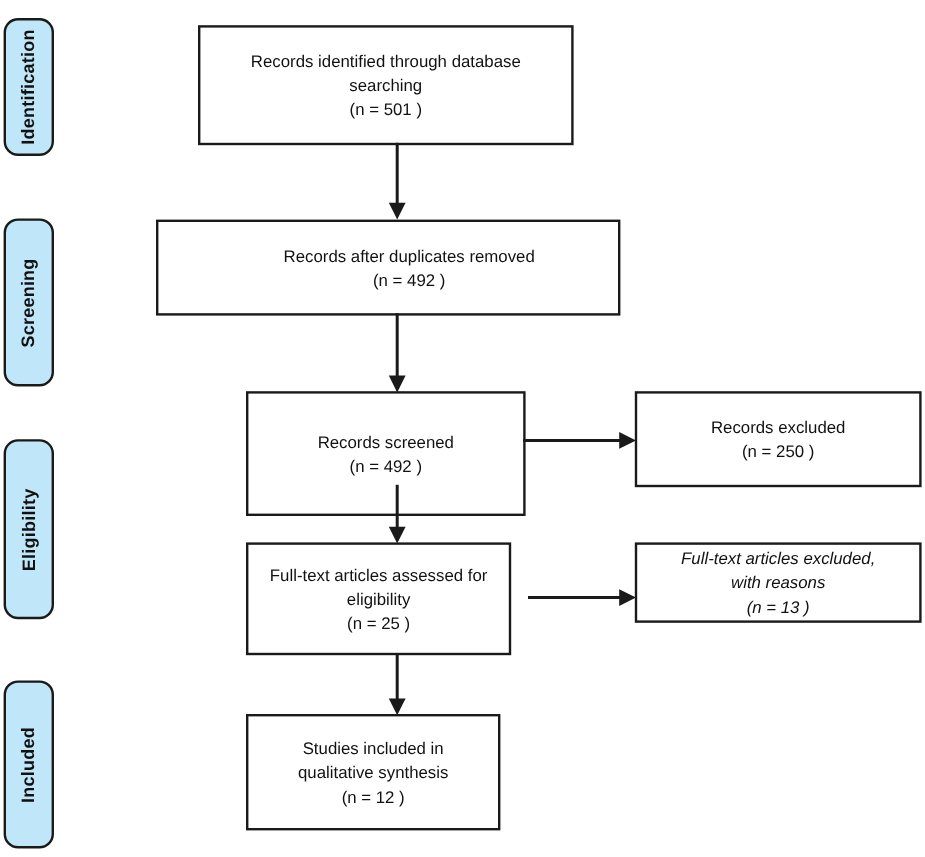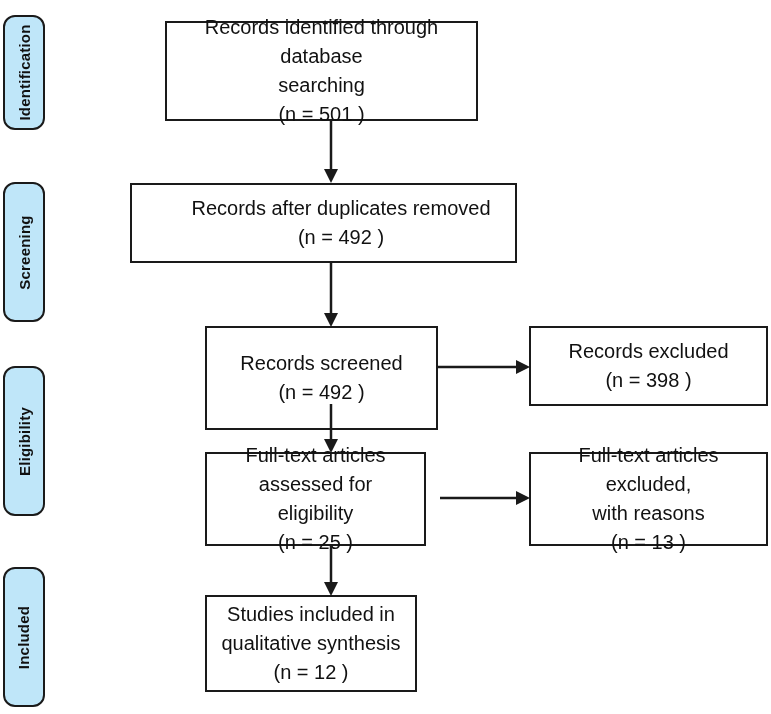--- a/index.html
+++ b/index.html
@@ -41,21 +41,21 @@
     position: absolute;
     box-sizing: border-box;
     background: #ffffff;
     border: 2.5px solid #1a1a1a;
     display: flex;
     align-items: center;
     justify-content: center;
     text-align: center;
   }
   .flow-box .box-text {
-    font-size: 20px;
+    font-size: 14px;
     line-height: 1.45;
     color: #111111;
     padding: 0 8px;
     white-space: pre-line;
   }
   
   .connector {
     position: absolute;
   }
   .connector svg {
@@ -95,30 +95,30 @@
 (n = 492  )</span>
   </div>
 
   <div class="flow-box" style="left:205px; top:326px; width:233px; height:104px;">
     <span class="box-text">Records screened
 (n = 492 )</span>
   </div>
 
   <div class="flow-box" style="left:529px; top:326px; width:239px; height:80px;">
     <span class="box-text">Records excluded
-(n = 398 )</span>
+(n = 250 )</span>
   </div>
 
   <div class="flow-box" style="left:205px; top:452px; width:221px; height:94px;">
     <span class="box-text">Full-text articles assessed for
 eligibility
 (n = 25 )</span>
   </div>
 
-  <div class="flow-box" style="left:529px; top:452px; width:239px; height:94px;">
+  <div class="flow-box" style="left:529px; top:452px; width:239px; height:67px;font-style:italic;">
     <span class="box-text">Full-text articles excluded,
 with reasons
 (n = 13 )</span>
   </div>
 
   <div class="flow-box" style="left:205px; top:595px; width:212px; height:97px;">
     <span class="box-text">Studies included in
 qualitative synthesis
 (n = 12 )</span>
   </div>

